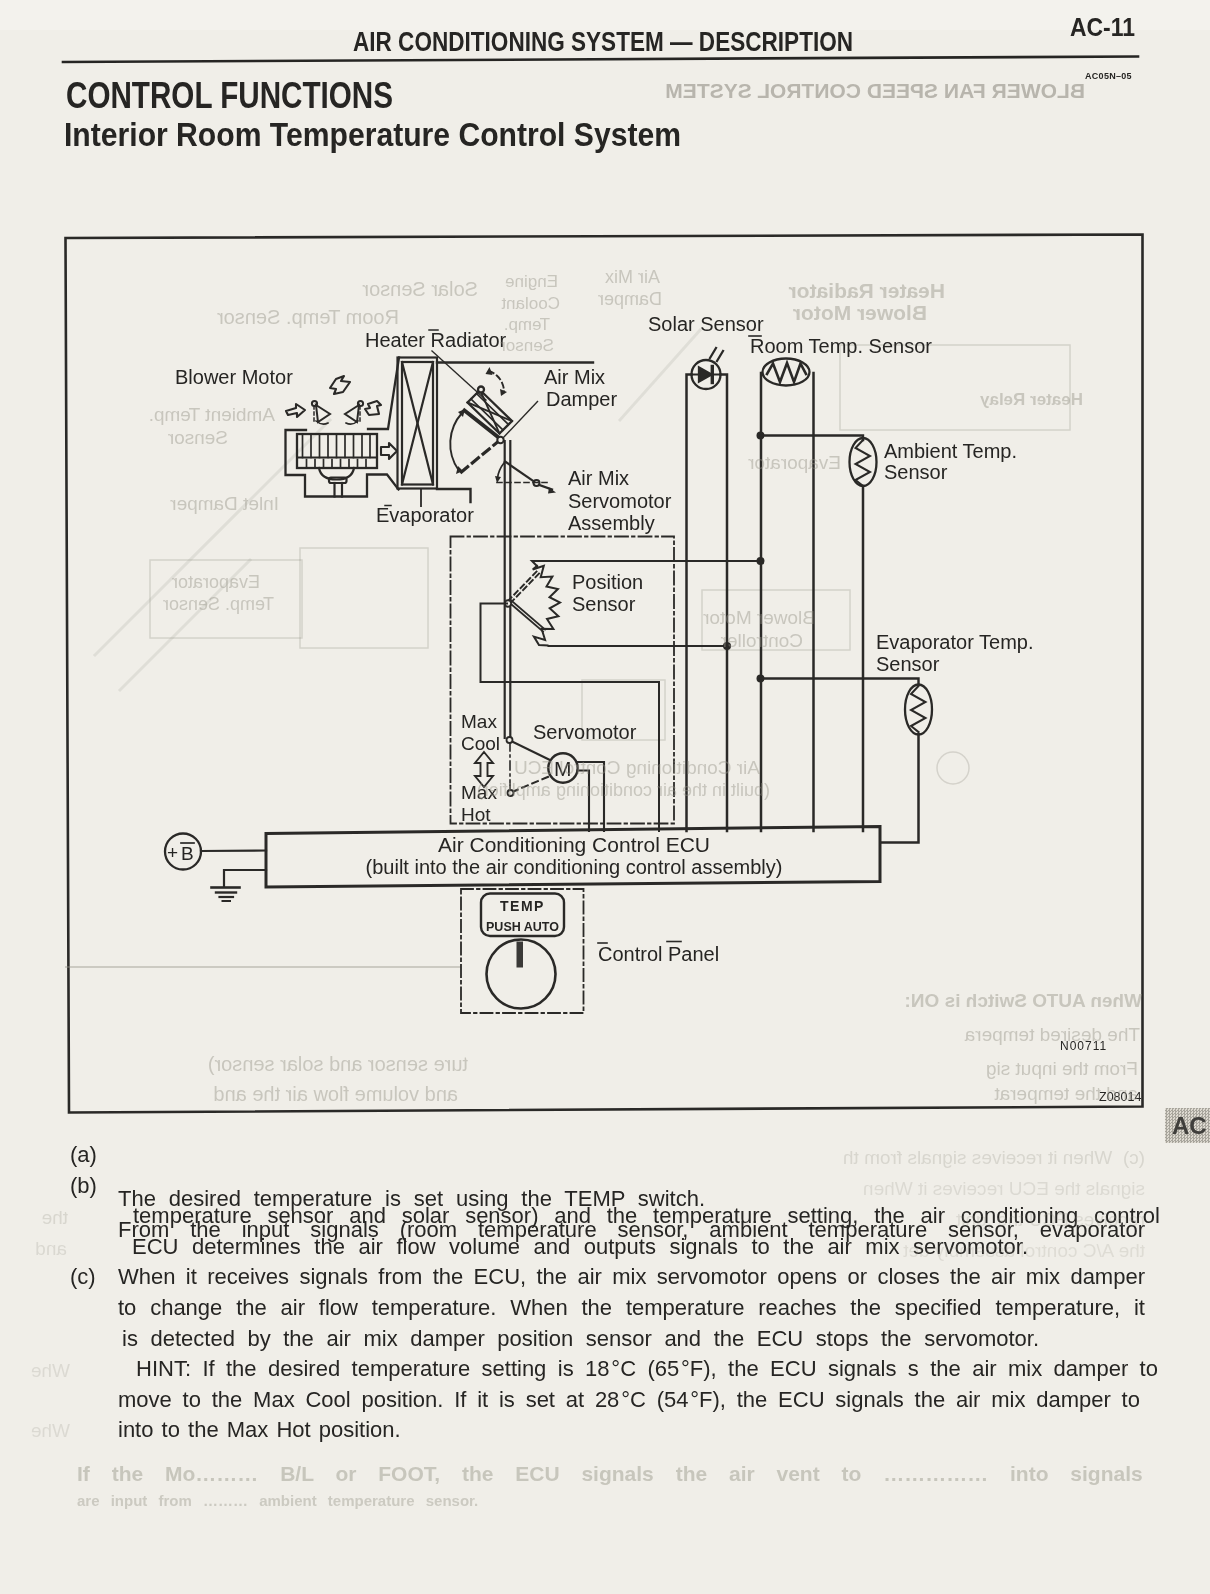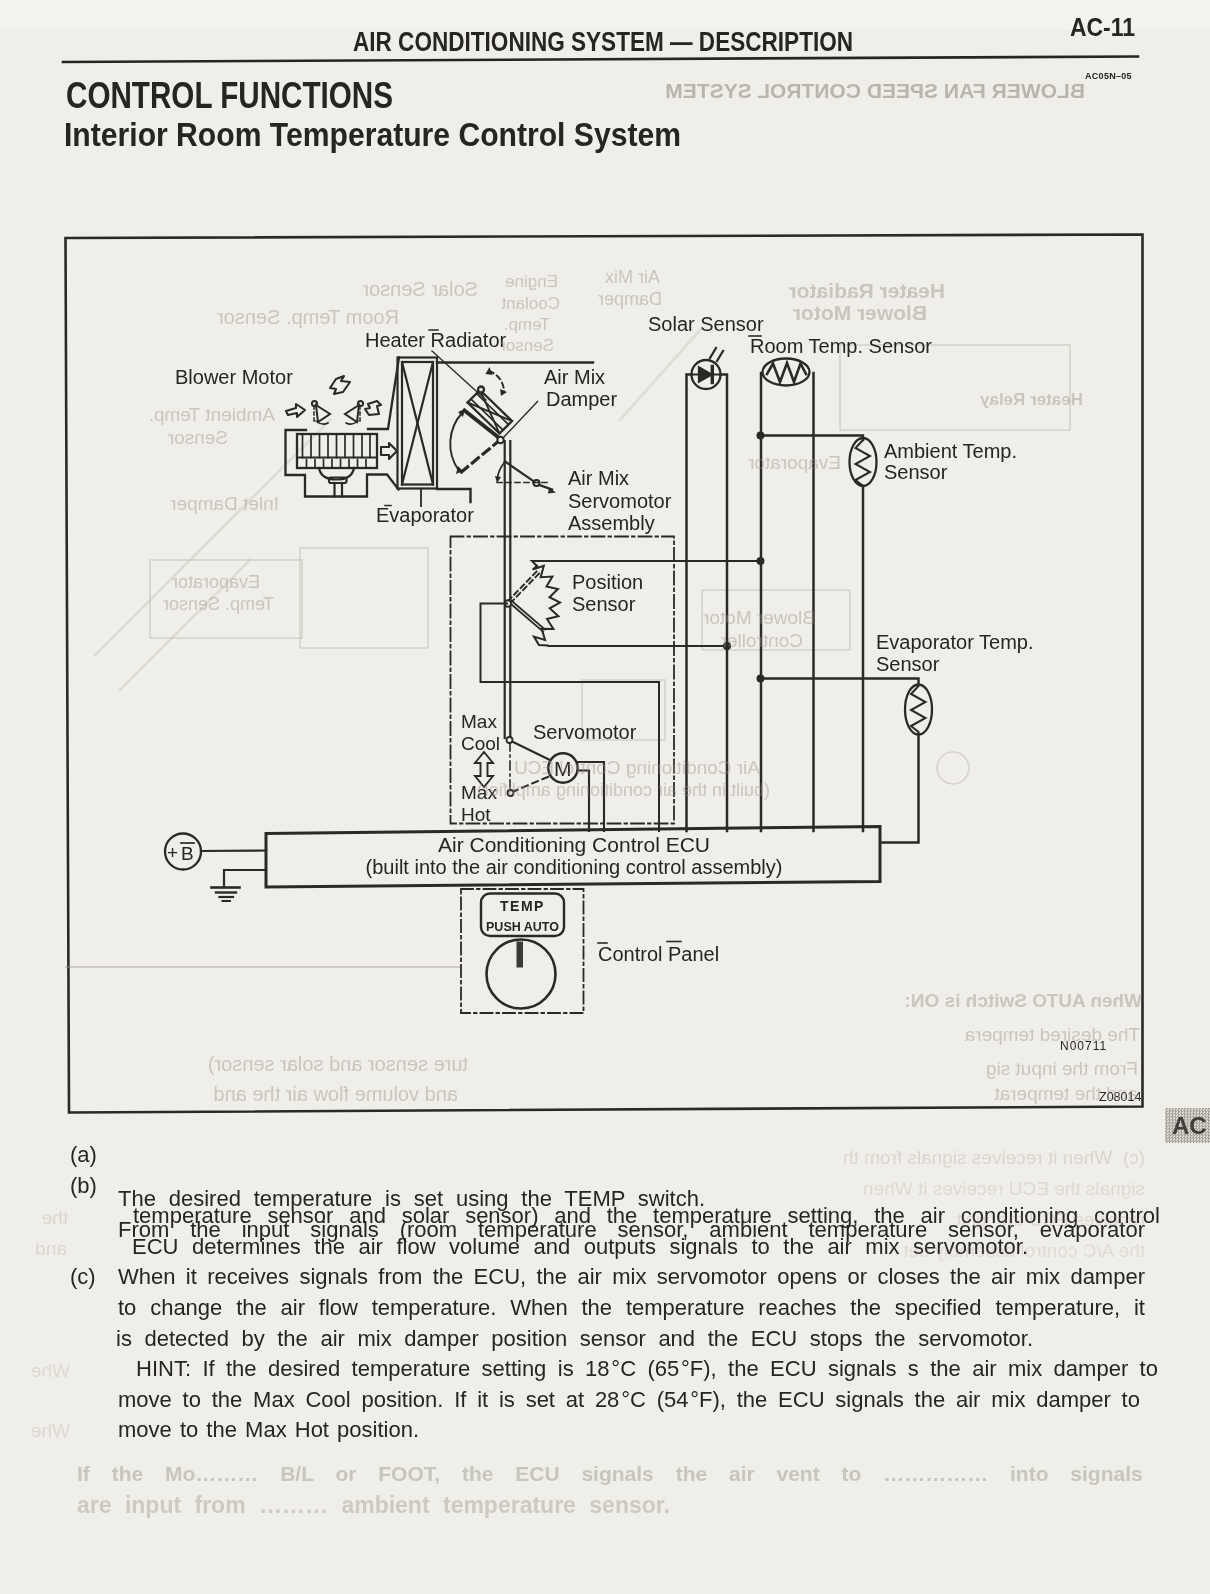--- a/index.html
+++ b/index.html
@@ -378,30 +378,30 @@
 <div class="abs ink bl" id="b2" style="word-spacing:9.66px;left:133px;top:1203.2px">temperature sensor and solar sensor) and the temperature setting, the air conditioning control</div>
 
 <div class="abs ink bl" id="b3" style="word-spacing:7.41px;left:132px;top:1233.8px">ECU determines the air flow volume and outputs signals to the air mix servomotor.</div>
 
 <div class="abs ink bl" id="c-lab" style="left:70px;top:1264.4px">(c)</div>
 
 <div class="abs ink bl" id="c1" style="word-spacing:4.24px;left:118px;top:1264.4px">When it receives signals from the ECU, the air mix servomotor opens or closes the air mix damper</div>
 
 <div class="abs ink bl" id="c2" style="word-spacing:7.69px;left:118px;top:1295.0px">to change the air flow temperature. When the temperature reaches the specified temperature, it</div>
 
-<div class="abs ink bl" id="c3" style="word-spacing:6.46px;left:116px;top:1325.6px">is detected by the air mix damper position sensor and the ECU stops the servomotor.</div>
+<div class="abs ink bl" id="c3" style="word-spacing:6.46px;left:122px;top:1325.6px">is detected by the air mix damper position sensor and the ECU stops the servomotor.</div>
 
 <div class="abs ink bl" id="h1" style="word-spacing:5.28px;left:136px;top:1356.2px">HINT: If the desired temperature setting is 18 °C (65 °F), the ECU signals s the air mix damper to</div>
 
 <div class="abs ink bl" id="h2" style="word-spacing:4.67px;left:118px;top:1386.8px">move to the Max Cool position. If it is set at 28 °C (54 °F), the ECU signals the air mix damper to</div>
 
-<div class="abs ink bl" id="h3" style="word-spacing:2.0px;left:118px;top:1417.4px">move to the Max Hot position.</div>
+<div class="abs ink bl" id="h3" style="word-spacing:2.0px;left:118px;top:1417.4px">into to the Max Hot position.</div>
 
 <div class="ghost" style="left:900px;top:1209px;width:245px;font-size:19px;opacity:.5">receives ECU the ,gnit</div>
 <div class="ghost" style="left:860px;top:1240px;width:285px;font-size:19px;opacity:.45">the A/C control assembly det</div>
 <div class="ghost" style="left:20px;top:1207px;width:48px;font-size:19px;opacity:.6">the</div>
 <div class="ghost" style="left:22px;top:1238px;width:45px;font-size:19px;opacity:.55">and</div>
 <div class="ghost" style="left:18px;top:1360px;width:52px;font-size:19px;opacity:.5">Whe</div>
 <div class="ghost" style="left:20px;top:1420px;width:50px;font-size:19px;opacity:.5">Whe</div>
 <div class="ghost" style="left:640px;top:1147px;width:505px;font-size:19px;opacity:.6">(c)&nbsp;&nbsp;When it receives signals from th</div>
 <div class="ghost" style="left:700px;top:1178px;width:445px;font-size:19px;opacity:.5">signals the ECU receives it When</div>
 <div class="abs" style="left:77px;top:1462px;font-size:21px;font-weight:bold;color:rgba(186,184,174,.75);word-spacing:16px">If the Mo……… B/L or FOOT, the ECU signals the air vent to …………… into signals</div>
-<div class="abs" style="left:77px;top:1492px;font-size:23px;font-weight:bold;color:rgba(188,186,176,.7);word-spacing:7px">are input from ……… ambient temperature sensor.</div>
+<div class="abs" style="left:77px;top:1492px;font-size:15px;font-weight:bold;color:rgba(188,186,176,.7);word-spacing:7px">are input from ……… ambient temperature sensor.</div>
 
 </body></html>

